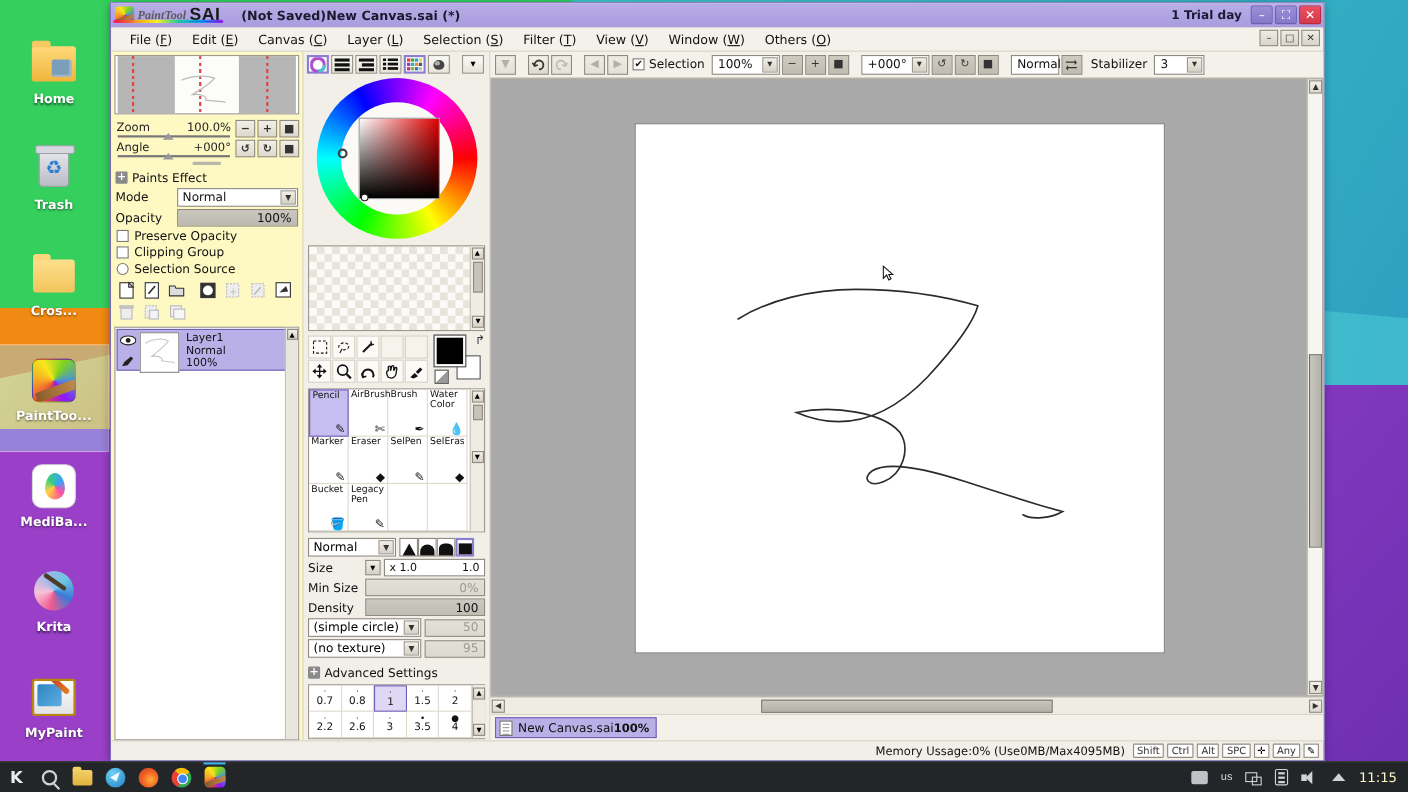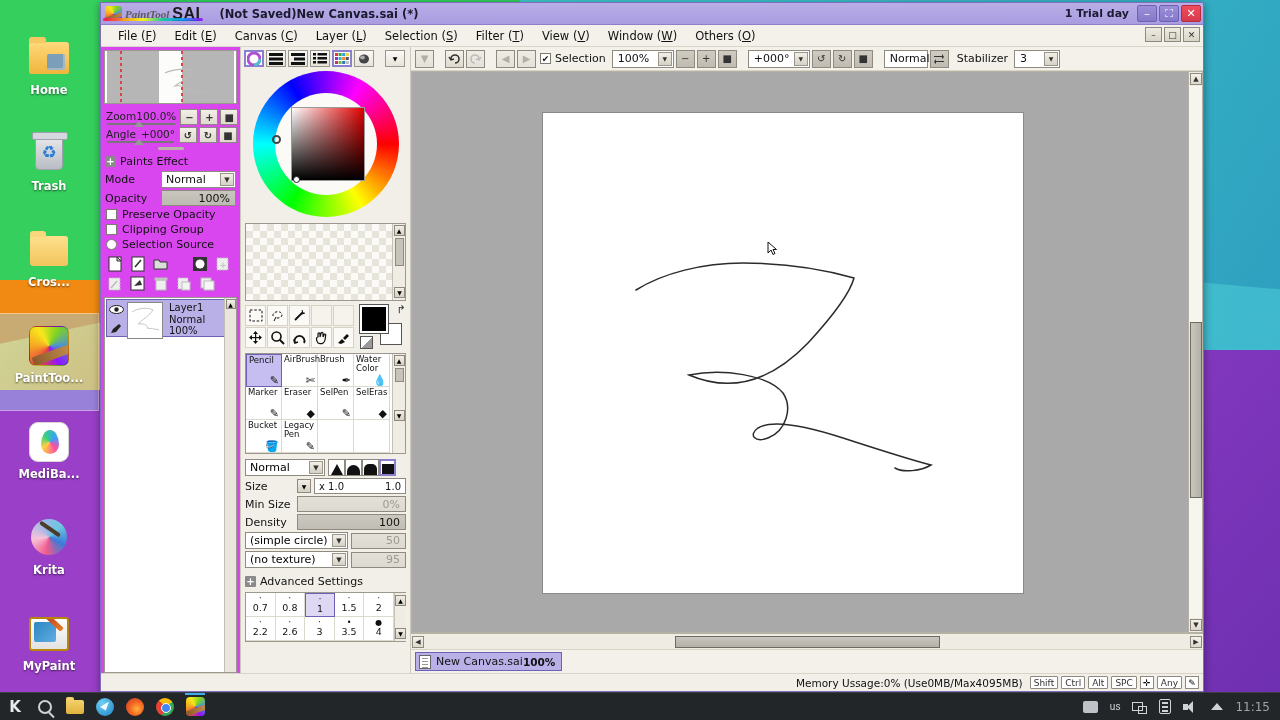--- a/index.html
+++ b/index.html
@@ -116,21 +116,21 @@
   }
   #taskbar .tb-item.active:before {
     content:""; position:absolute; top:0; left:5px; right:5px; height:2px; background:#3daee9;
   }
   #taskbar .tb-right {
     margin-left: auto; display: flex; align-items: center; height: 28px; padding-right: 8px;
     color: #d8dadd;
   }
   #taskbar .tray-item { padding: 0 6px; display:flex; align-items:center; cursor:pointer;
                         font-size: 10px; color:#d6d8db; }
-  #clock { font-size: 12px; color: #a3a3a3; padding-left: 6px; padding-right: 2px;
+  #clock { font-size: 12px; color: #fef9c3; padding-left: 6px; padding-right: 2px;
            font-family: "DejaVu Sans", sans-serif; }
 
   .tb-k { color:#e8eaec; font-size:15px; font-weight:bold; font-family:"DejaVu Sans",sans-serif; }
   .tb-search { width:14px;height:14px;border:2px solid #cfd2d6;border-radius:50%; position:relative; }
   .tb-search:after{content:"";position:absolute;right:-5px;bottom:-4px;width:7px;height:2px;
                    background:#cfd2d6;transform:rotate(45deg);}
   .tb-folder { width:18px;height:14px;background:linear-gradient(180deg,#f3d06a,#e0b23e);
                border-radius:1px 2px 2px 2px; position:relative; }
   .tb-folder:before{content:"";position:absolute;left:0;top:-3px;width:8px;height:4px;
                background:#f3d06a;border-radius:2px 2px 0 0;}
@@ -223,21 +223,21 @@
   .doc-btn {
     width:17px;height:15px;margin-left:2px;border:1px solid #8e8a80;
     background:linear-gradient(180deg,#efece3,#d8d4c8);
     display:flex;align-items:center;justify-content:center;
     font-size:9px;color:#333;cursor:pointer;
   }
 
   #sai-body { flex: 1; display: flex; min-height: 0; }
 
   
-  #left-col { width: 140px; background: #d946ef; border-right: 1px solid #ccc8bc;
+  #left-col { width: 175px; background: #fef9c3; border-right: 1px solid #ccc8bc;
               display:flex; flex-direction: column; }
   #navigator {
     height: 54px; margin: 3px; background: #fff; border: 1px solid #9c988e;
     position: relative; overflow: hidden;
   }
   .nav-side { position:absolute; top:0; bottom:0; width:52px; background:#b6b6b6; }
   .nav-left { left: 2px; } .nav-right { right: 2px; }
   .nav-center { position:absolute; left:54px; right:54px; top:1px; bottom:1px; background:#fcfcfa; }
   .nav-dash { position:absolute; top:0; bottom:0; width:2px;
               background: repeating-linear-gradient(180deg,#d44 0 3px,transparent 3px 6px); }
@@ -358,21 +358,21 @@
               outline:1px solid #555; position:absolute; left:0; top:0; }
   #bg-color { width:22px;height:22px;background:#fff;border:1px solid #555;
               position:absolute; left:20px; top:18px; }
   #swap-arrow { position:absolute; right:0; top:-2px; font-size:11px; color:#333; }
   #mini-sq { position:absolute; left:0; bottom:0; width:13px;height:13px;
              background:linear-gradient(135deg,#fff 50%,#999 50%); border:1px solid #555; }
 
   #brush-presets { margin:4px 4px 0; border:1px solid #9c988e; background:#fff; display:flex; }
   #bp-grid { flex:1; display:flex; flex-wrap:wrap; }
   .bp-cell {
-    width:36px; height:33px; border-right:1px solid #ddd9cd; border-bottom:1px solid #ddd9cd;
+    width:36px; height:43px; border-right:1px solid #ddd9cd; border-bottom:1px solid #ddd9cd;
     font-size:8.5px; color:#111; padding:1px 0 0 2px; position:relative; cursor:pointer; line-height:9px;
   }
   .bp-cell.sel { background:#c6bdf0; border:1px solid #6f5fb5; }
   .bp-cell .bp-ic { position:absolute; right:2px; bottom:1px; font-size:11px; }
   #bp-scroll { width:13px; background:#efece3; border-left:1px solid #c4c0b4; }
 
   #brush-settings { margin:5px 4px 0; }
   .bs-row { display:flex; align-items:center; margin-bottom:2px; font-size:11px; }
   .bs-label { width:52px; color:#111; }
   .shape-btns { display:flex; margin-left:3px; }

